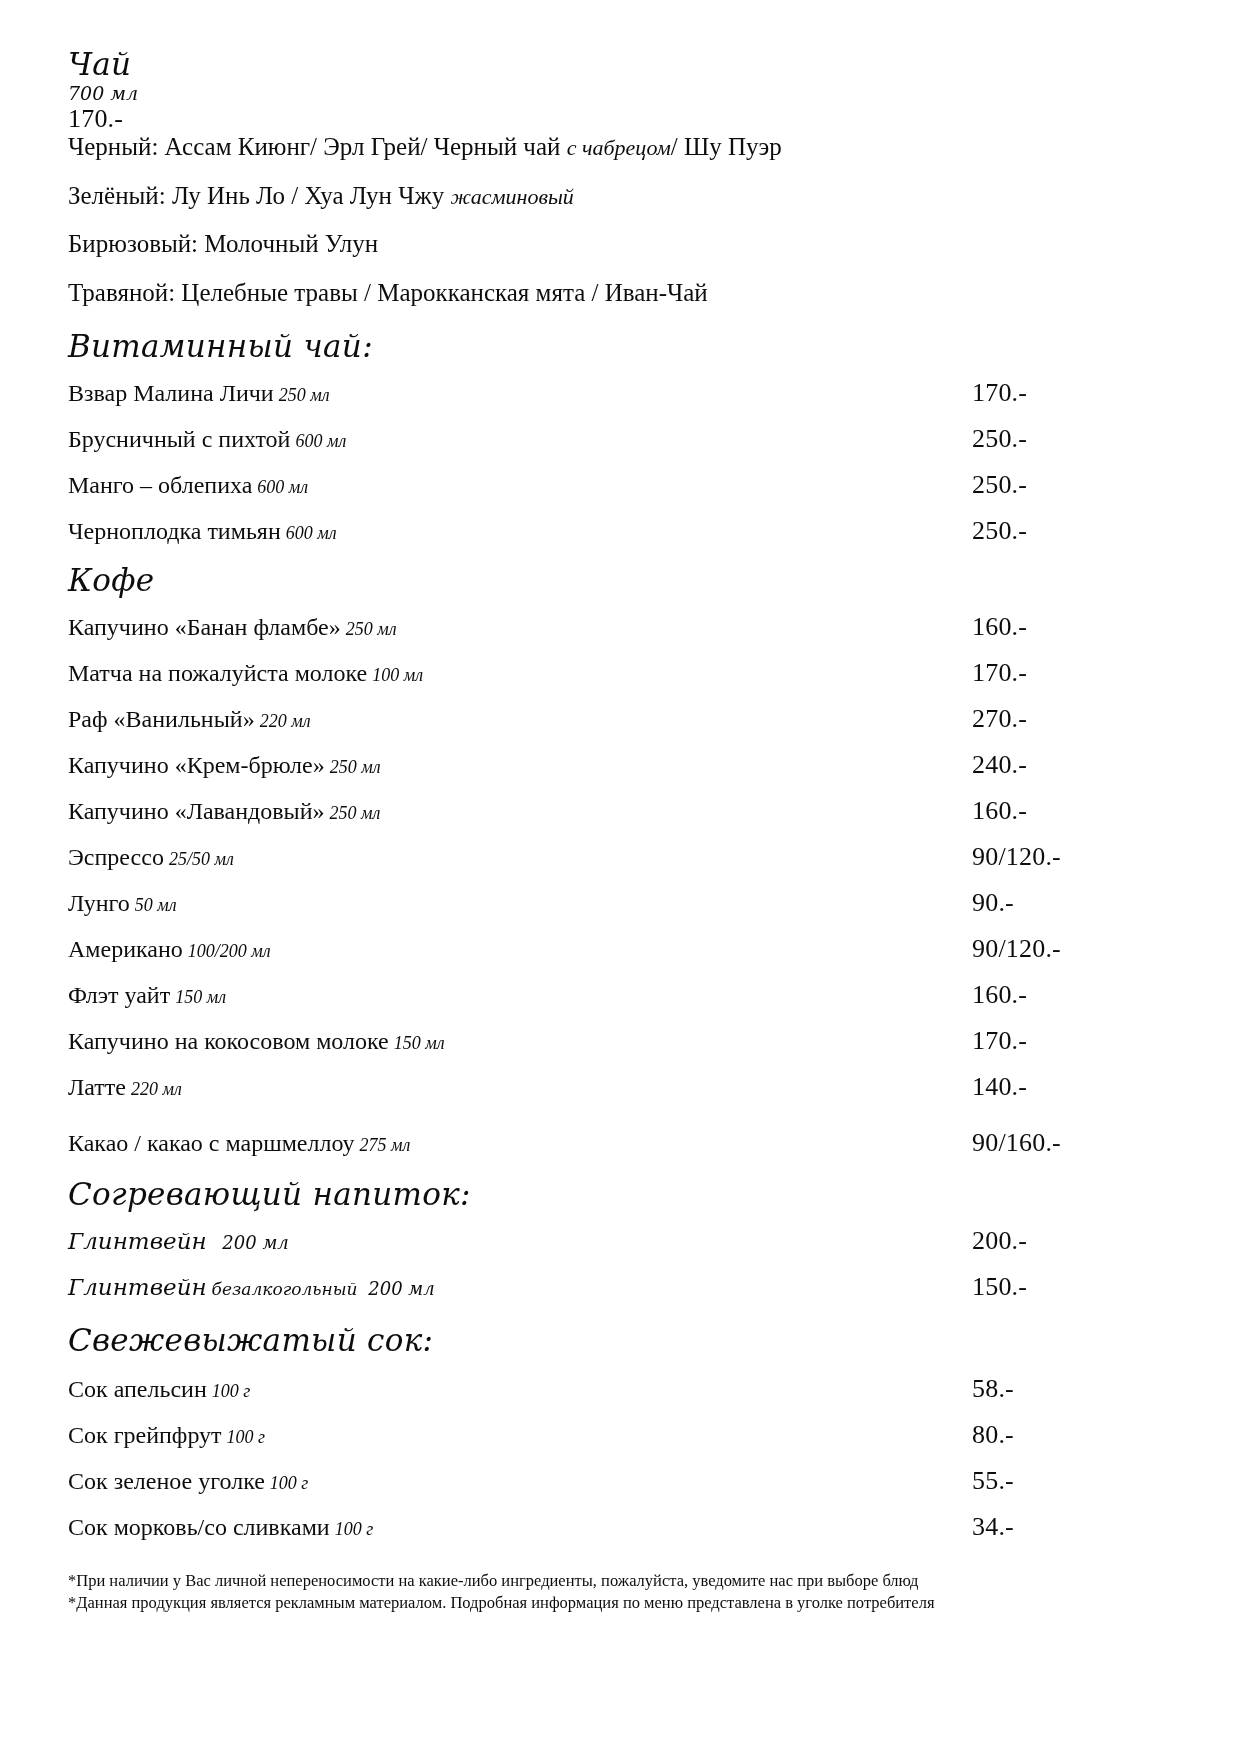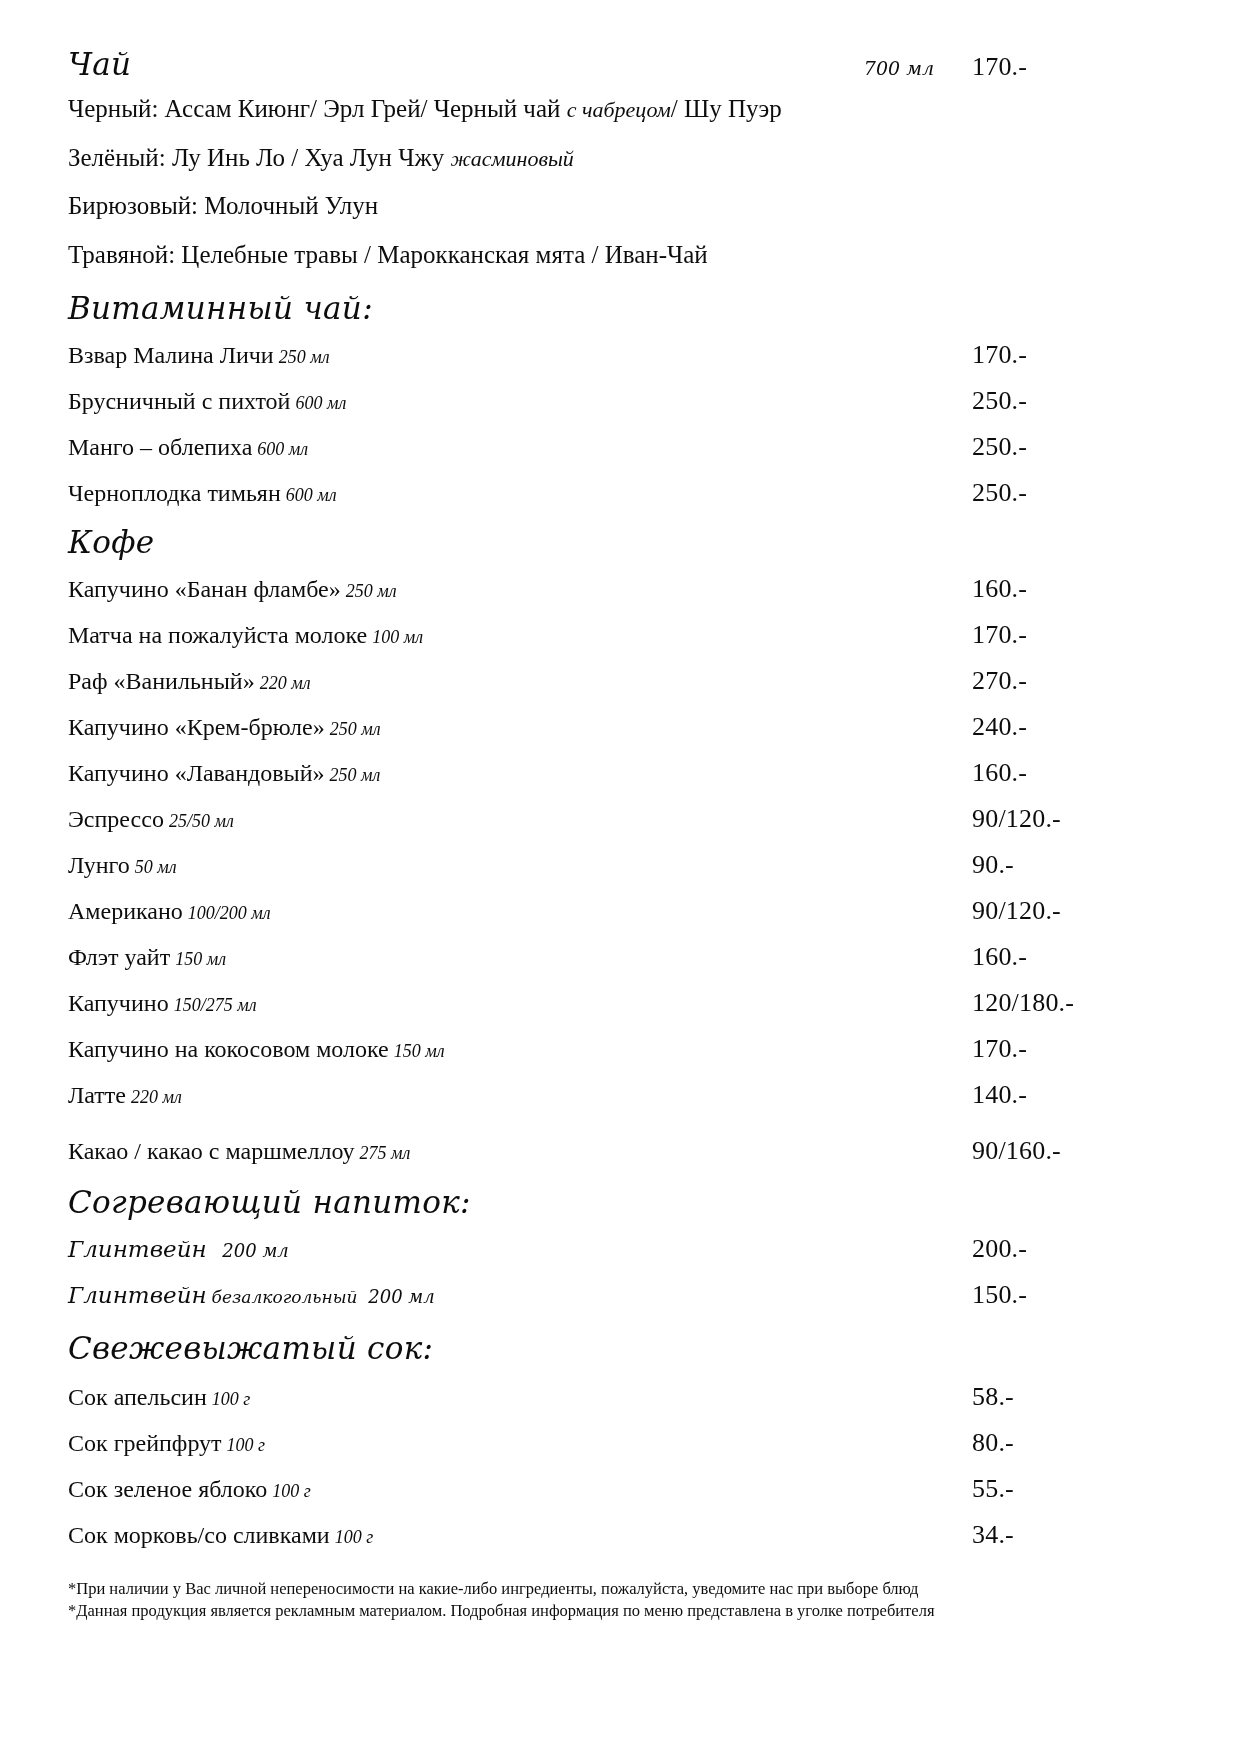--- a/index.html
+++ b/index.html
@@ -49,21 +49,21 @@
   
   .section-title {
     font-family: "DejaVu Serif", "Liberation Serif", serif;
     font-style: italic;
     font-weight: 400;
     font-size: 31px;
     letter-spacing: 0.3px;
     white-space: nowrap;
   }
   .head-row {
-    margin-bottom: 14px;
+    flex-direction: column;
   }
   .head-row .vol {
     font-family: "DejaVu Serif", "Liberation Serif", serif;
     font-style: italic;
     font-size: 19px;
     margin-right: 38px;
     white-space: nowrap;
   }
   .head-row .price {
     width: 150px;
@@ -214,25 +214,20 @@
       <span class="name"><span>Американо</span><span class="vol">100/200 мл</span></span>
       <span class="spacer"></span>
       <span class="price">90/120.-</span>
     </div>
     <div class="row item-row">
       <span class="name"><span>Флэт уайт</span><span class="vol">150 мл</span></span>
       <span class="spacer"></span>
       <span class="price">160.-</span>
     </div>
     <div class="row item-row">
-      <span class="name"><span>Капучино</span><span class="vol">150/275 мл</span></span>
-      <span class="spacer"></span>
-      <span class="price">120/180.-</span>
-    </div>
-    <div class="row item-row">
       <span class="name"><span>Капучино на кокосовом молоке</span><span class="vol">150 мл</span></span>
       <span class="spacer"></span>
       <span class="price">170.-</span>
     </div>
     <div class="row item-row">
       <span class="name"><span>Латте</span><span class="vol">220 мл</span></span>
       <span class="spacer"></span>
       <span class="price">140.-</span>
     </div>
     <div class="row item-row gap-before">
@@ -262,21 +257,21 @@
       <span class="name"><span>Сок апельсин</span><span class="vol">100 г</span></span>
       <span class="spacer"></span>
       <span class="price">58.-</span>
     </div>
     <div class="row item-row">
       <span class="name"><span>Сок грейпфрут</span><span class="vol">100 г</span></span>
       <span class="spacer"></span>
       <span class="price">80.-</span>
     </div>
     <div class="row item-row">
-      <span class="name"><span>Сок зеленое яблоко</span><span class="vol">100 г</span></span>
+      <span class="name"><span>Сок зеленое уголке</span><span class="vol">100 г</span></span>
       <span class="spacer"></span>
       <span class="price">55.-</span>
     </div>
     <div class="row item-row">
       <span class="name"><span>Сок морковь/со сливками</span><span class="vol">100 г</span></span>
       <span class="spacer"></span>
       <span class="price">34.-</span>
     </div>
   </div>
 

